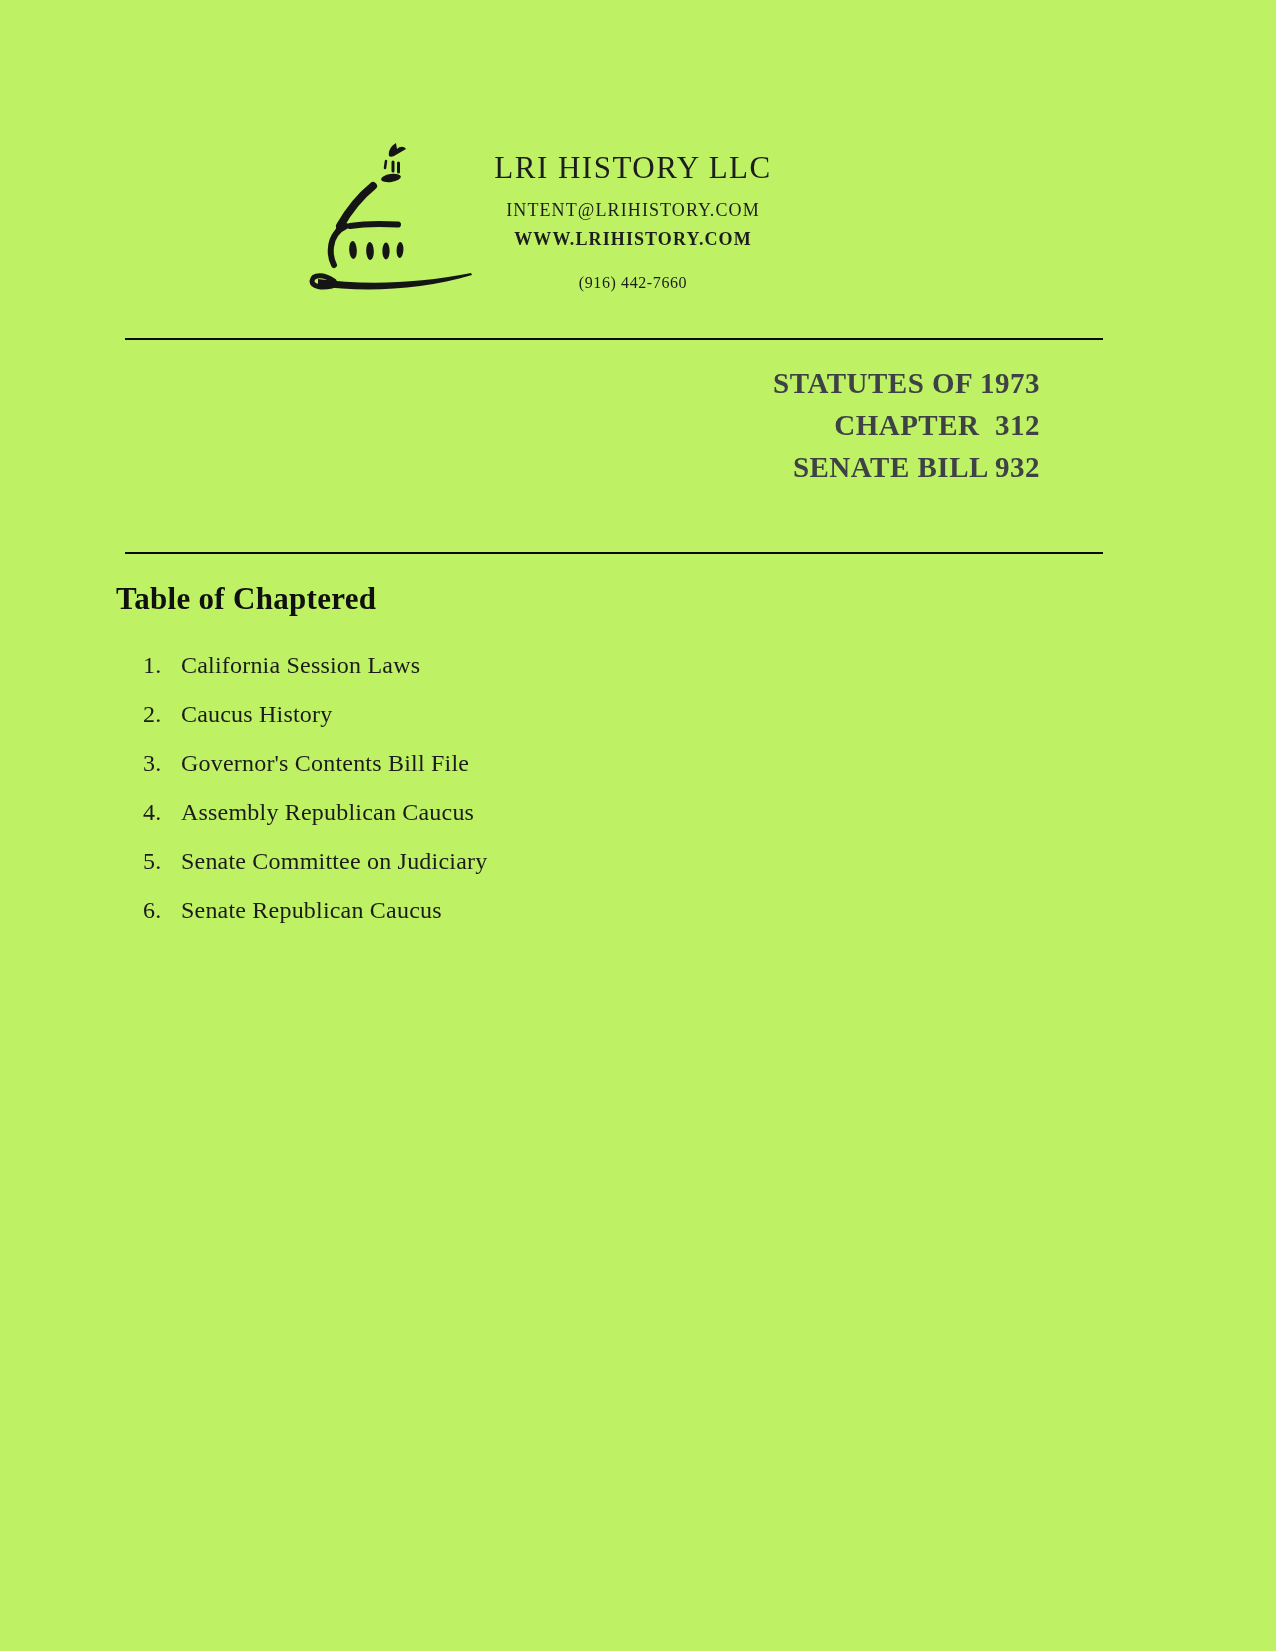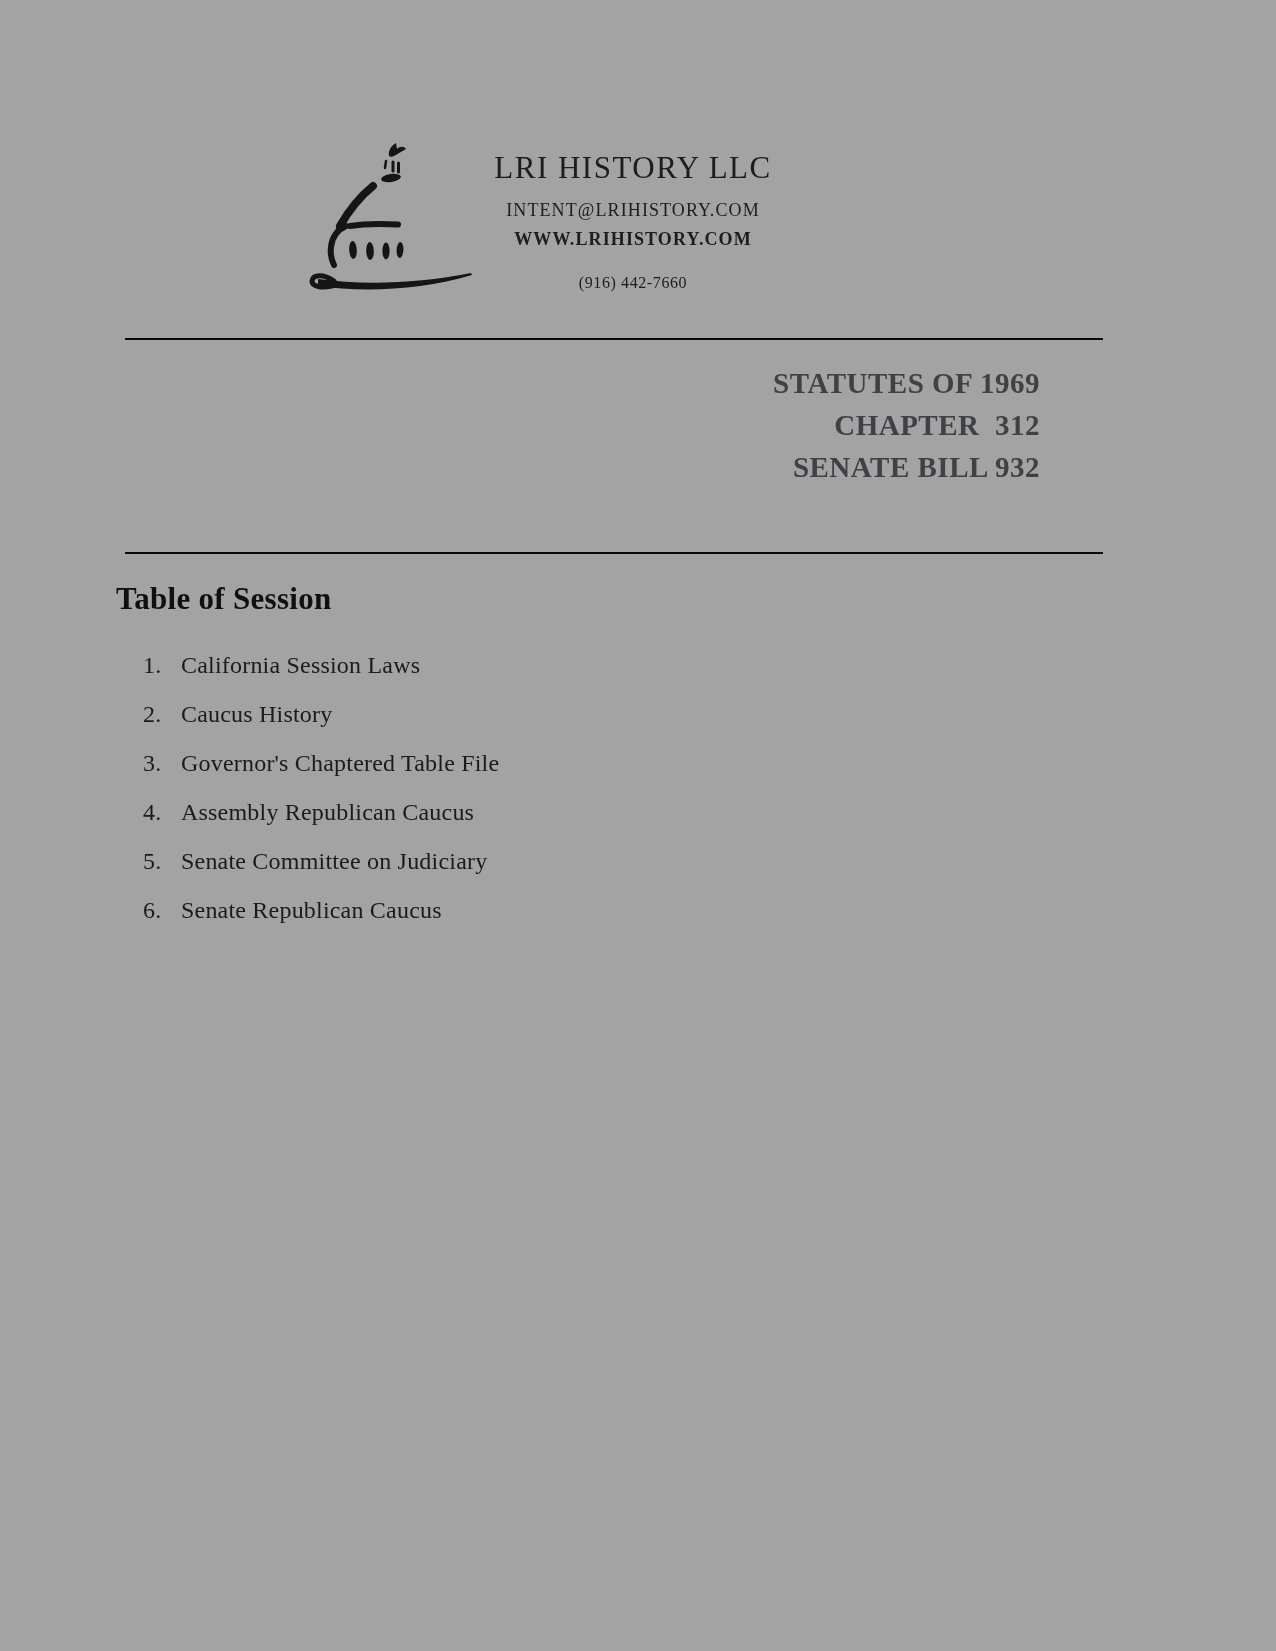--- a/index.html
+++ b/index.html
@@ -4,21 +4,21 @@
 <style>
   * { margin: 0; padding: 0; box-sizing: border-box; }
   html, body { background: #ffffff; }
   body { font-family: "Liberation Serif", "DejaVu Serif", serif; }
 
   .page {
     position: relative;
     width: 1276px;
     height: 1651px;
     margin: 0 auto;
-    background: #a3a3a3;
+    background: #bef264;
     overflow: hidden;
   }
 
   
   .logo {
     position: absolute;
     left: 292px;
     top: 124px;
     width: 185px;
     height: 172px;
@@ -135,39 +135,39 @@
       <div class="org-email">INTENT@LRIHISTORY.COM</div>
       <div class="org-website">WWW.LRIHISTORY.COM</div>
       <div class="org-phone">(916) 442-7660</div>
     </div>
   </header>
 
   <hr class="rule rule-1">
   <hr class="rule rule-2">
 
   <section class="statute-block">
-    <div class="statute-line">STATUTES OF 1969</div>
+    <div class="statute-line">STATUTES OF 1973</div>
     <div class="statute-line">CHAPTER  312</div>
     <div class="statute-line">SENATE BILL 932</div>
   </section>
 
-  <h1 class="toc-title">Table of Session</h1>
+  <h1 class="toc-title">Table of Chaptered</h1>
 
   <ol class="toc-list">
     <li class="toc-item">
       <span class="toc-num">1.</span>
       <span class="toc-label">California Session Laws</span>
     </li>
     <li class="toc-item">
       <span class="toc-num">2.</span>
       <span class="toc-label">Caucus History</span>
     </li>
     <li class="toc-item">
       <span class="toc-num">3.</span>
-      <span class="toc-label">Governor's Chaptered Table File</span>
+      <span class="toc-label">Governor's Contents Bill File</span>
     </li>
     <li class="toc-item">
       <span class="toc-num">4.</span>
       <span class="toc-label">Assembly Republican Caucus</span>
     </li>
     <li class="toc-item">
       <span class="toc-num">5.</span>
       <span class="toc-label">Senate Committee on Judiciary</span>
     </li>
     <li class="toc-item">

